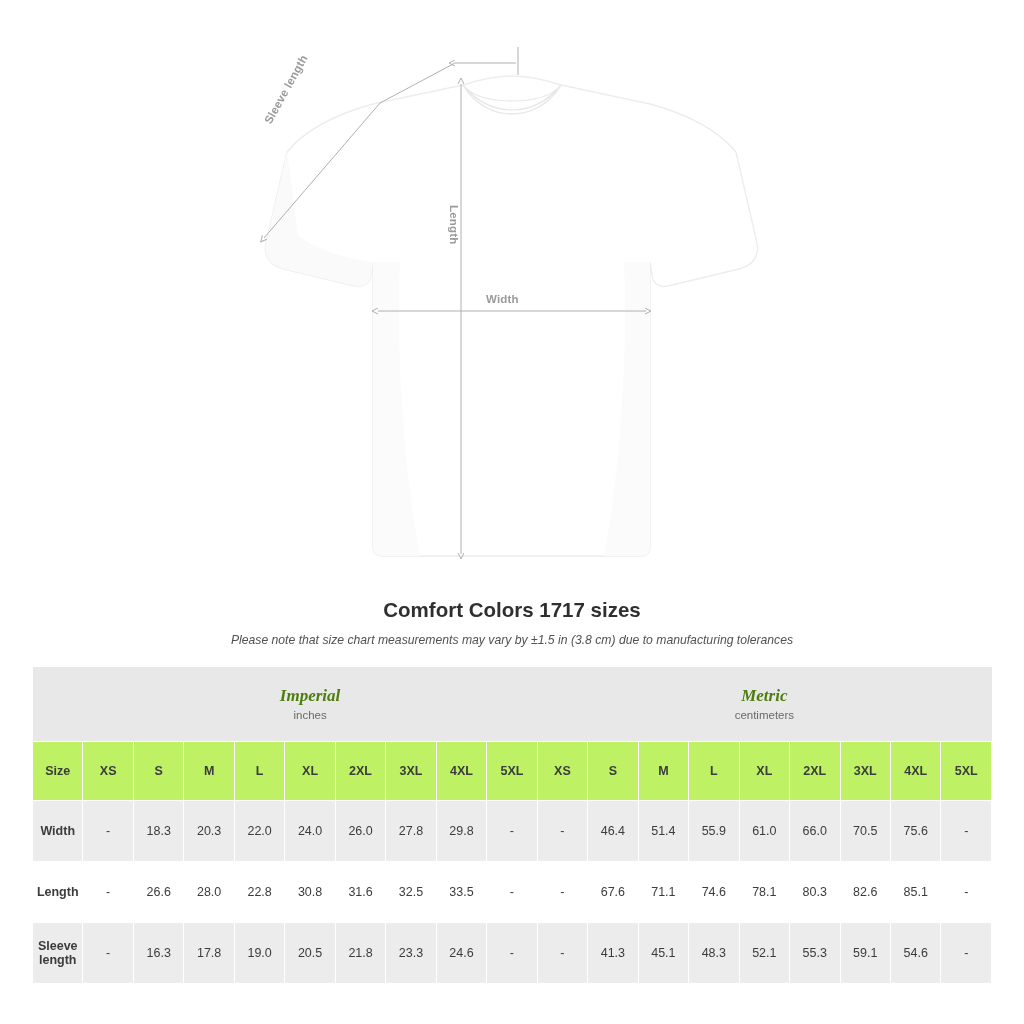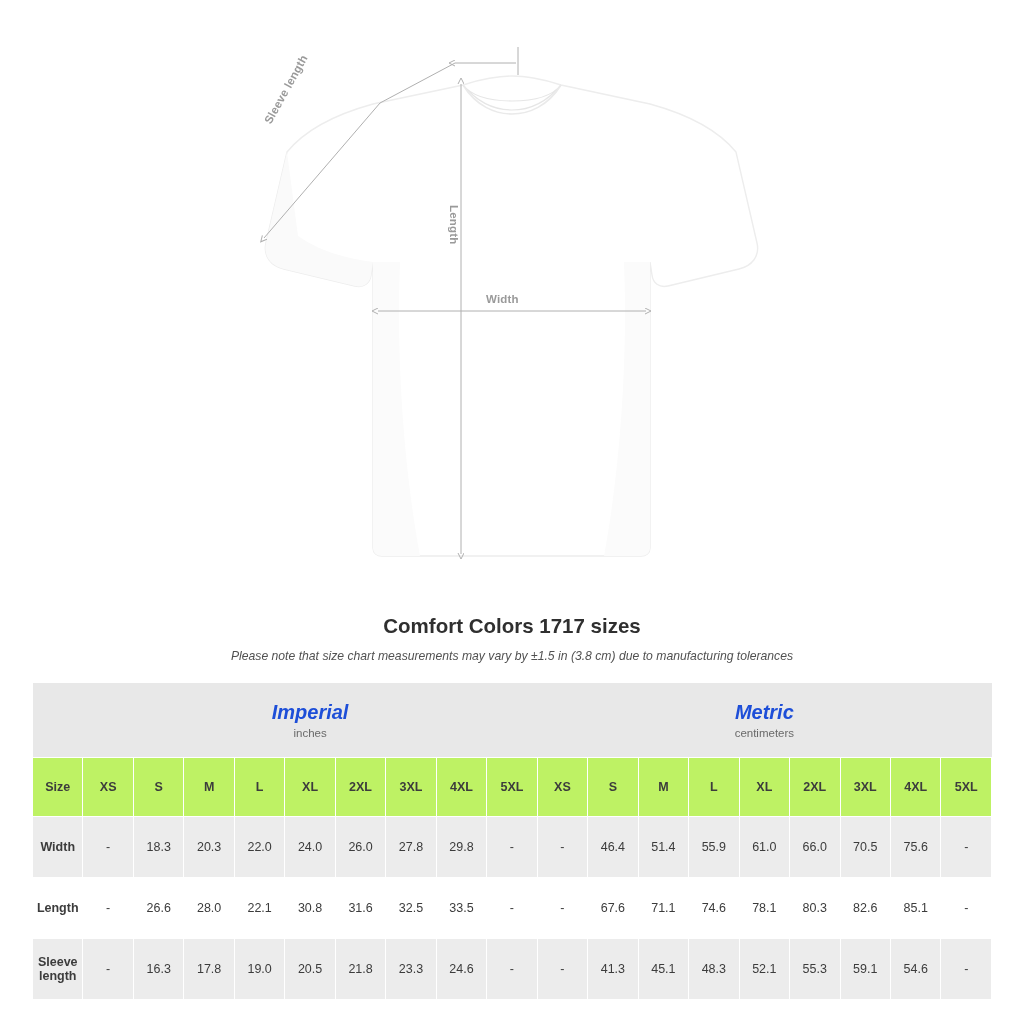--- a/index.html
+++ b/index.html
@@ -51,21 +51,21 @@
   .label-width {
     left: 482px;
     top: 293px;
     background: #ffffff;
     padding: 0 4px;
   }
 
   
   .heading-block {
     text-align: center;
-    margin-top: 24px;
+    margin-top: 8px;
   }
   .chart-title {
     font-size: 20.5px;
     font-weight: bold;
     color: #2f2f2f;
     margin: 0 0 11px 0;
   }
   .chart-note {
     font-size: 12.2px;
     font-style: italic;
@@ -88,26 +88,27 @@
     text-align: center;
     font-size: 12.5px;
     color: #3c3c3c;
   }
   tr.unit-row td {
     background: #e8e8e8;
     height: 72px;
     border: none;
   }
   .unit-name {
-    font-size: 20px;
+    font-size: 17px;
     font-style: italic;
     font-weight: bold;
-    color: #1d4ed8;
+    color: #4d7c0f;
     display: block;
     line-height: 1.35;
+    font-family: Liberation Serif, serif;
   }
   .unit-sub {
     font-size: 11.5px;
     color: #6a6a6a;
     display: block;
     line-height: 1.35;
   }
   tr.header-row td {
     background: #bef264;
     height: 56px;
@@ -268,21 +269,21 @@
         <td class="val">70.5</td>
         <td class="val">75.6</td>
         <td class="val">-</td>
       </tr>
 
       <tr class="data-row plain">
         <td class="rowhead">Length</td>
         <td class="val">-</td>
         <td class="val">26.6</td>
         <td class="val">28.0</td>
-        <td class="val">22.1</td>
+        <td class="val">22.8</td>
         <td class="val">30.8</td>
         <td class="val">31.6</td>
         <td class="val">32.5</td>
         <td class="val">33.5</td>
         <td class="val">-</td>
         <td class="val">-</td>
         <td class="val">67.6</td>
         <td class="val">71.1</td>
         <td class="val">74.6</td>
         <td class="val">78.1</td>

